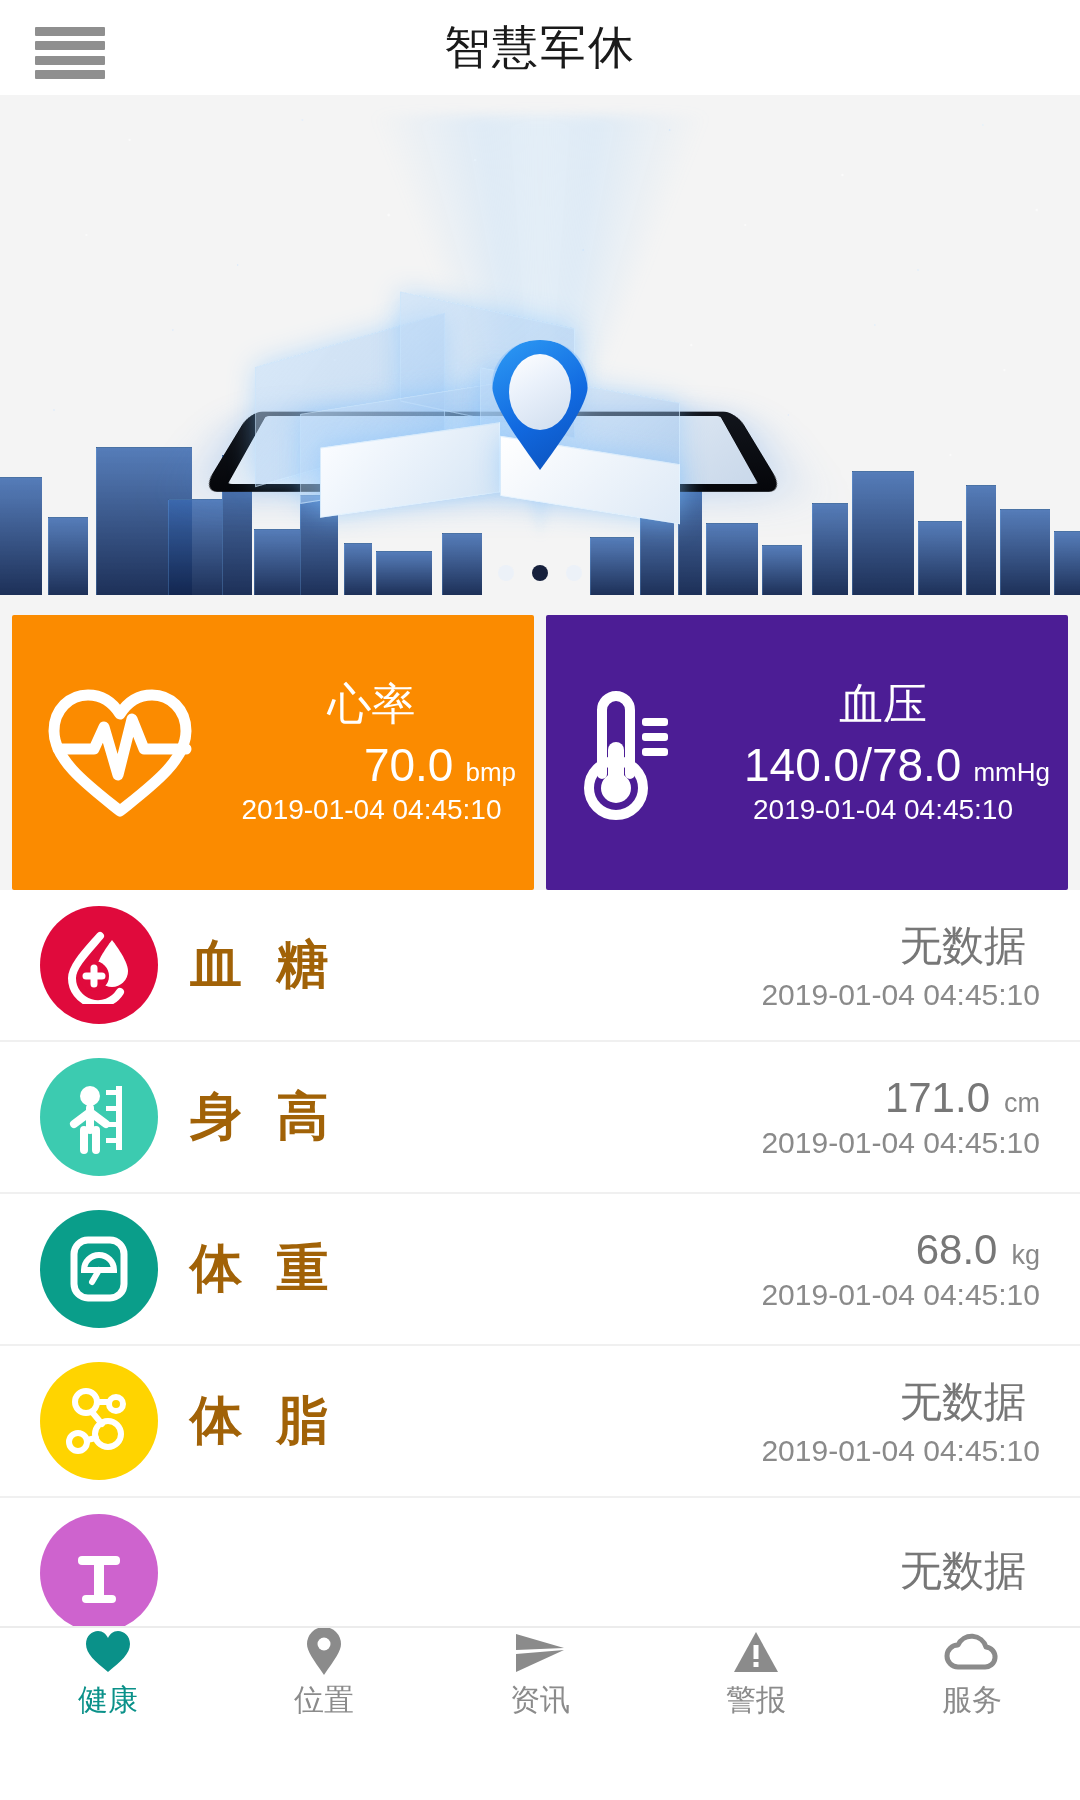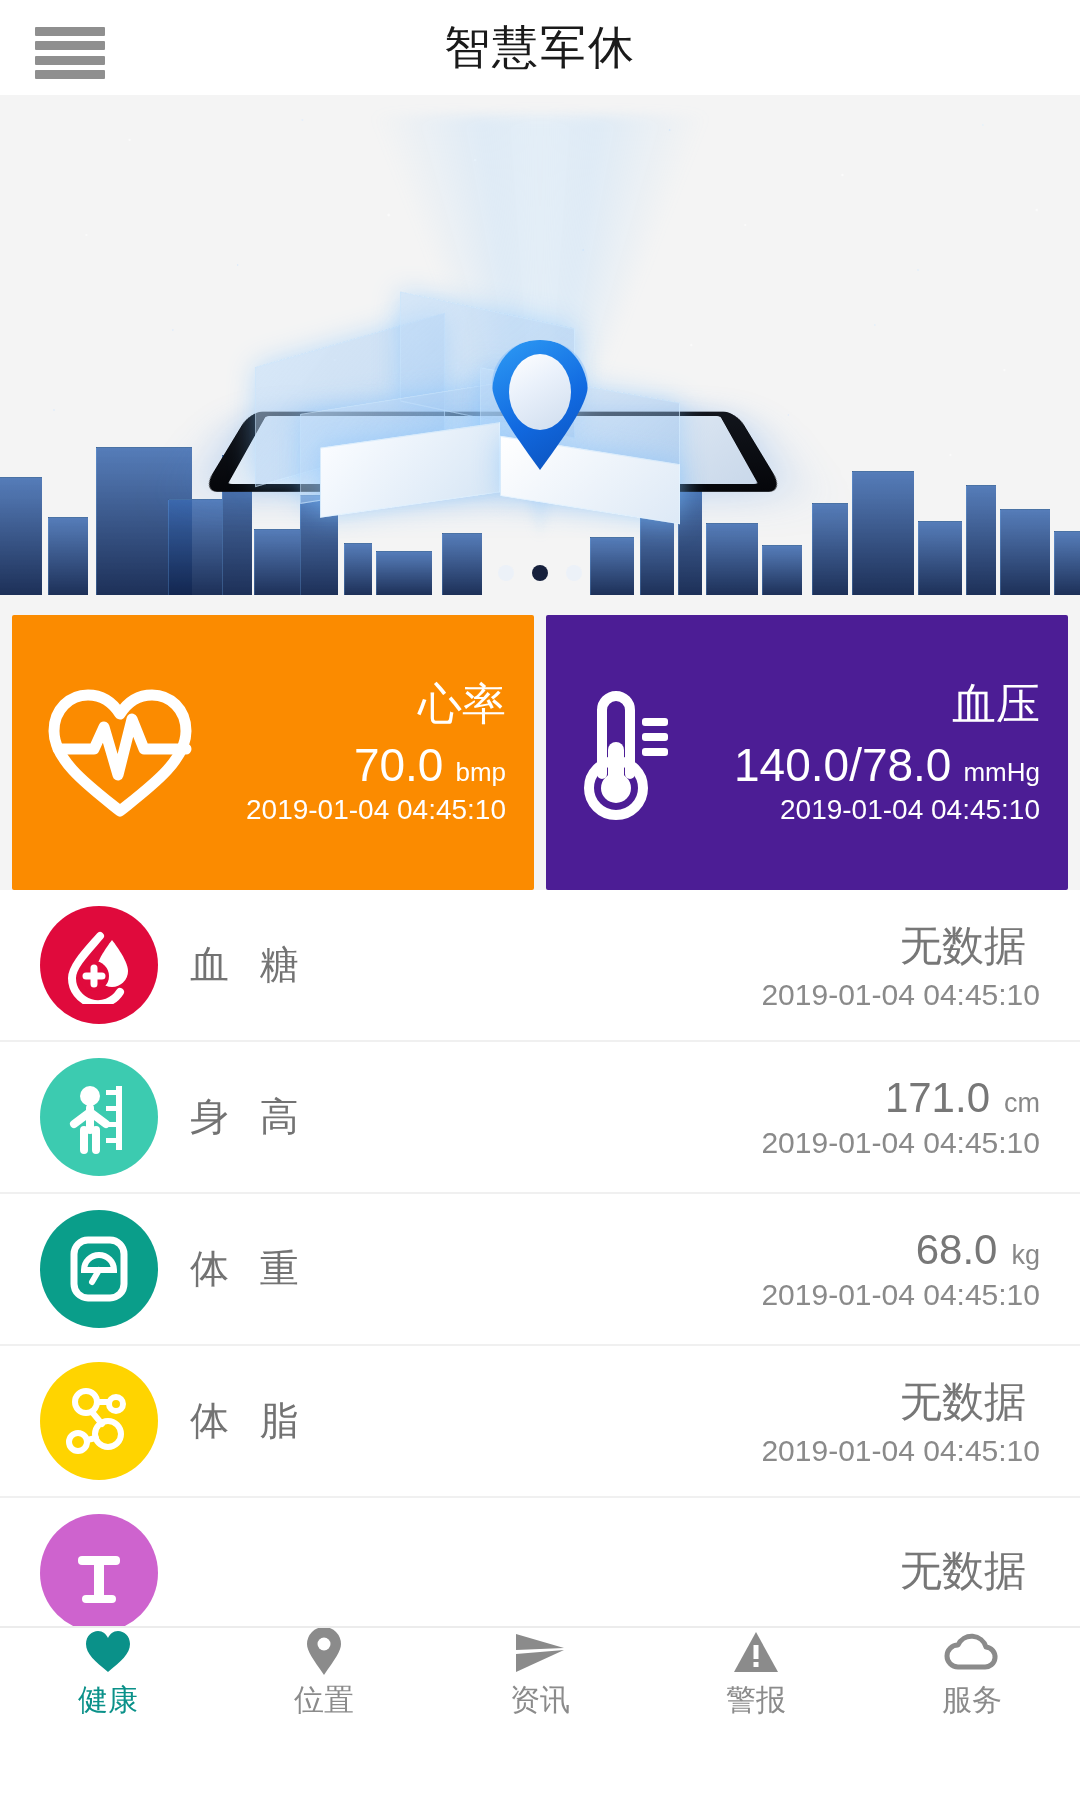--- a/index.html
+++ b/index.html
@@ -136,42 +136,42 @@
     position: absolute; left: 0; top: 615px; width: 1080px; height: 275px;
     display: flex; gap: 12px; padding: 0 12px;
   }
   .metric-card {
     flex: 1; position: relative; border-radius: 2px;
     display: flex; align-items: center; overflow: hidden;
   }
   .card-hr { background: #fb8b00; }
   .card-bp { background: #4c1d95; }
   .card-icon { width: 215px; flex: none; display: flex; align-items: center; justify-content: center; }
-  .card-text { flex: 1; padding-right: 28px; color: #fff; text-align: right; }
+  .card-text { flex: 1; padding-right: 18px; color: #fff; text-align: center; }
   .card-title { font-size: 44px; line-height: 1.15; margin-bottom: 8px; }
   .card-value-row { display: flex; align-items: baseline; justify-content: flex-end; gap: 12px; }
   .card-value { font-size: 46px; font-weight: 400; }
   .card-unit { font-size: 26px; }
   .card-time { font-size: 28px; margin-top: 2px; white-space: nowrap; }
   .bp-text .card-value { font-size: 46px; }
 
   
   .health-list {
     position: absolute; left: 0; top: 890px; width: 1080px; bottom: 110px;
     background: #ffffff; overflow: hidden;
   }
   .health-row {
     position: relative; height: 152px; display: flex; align-items: center;
     border-bottom: 2px solid #f0f0f0; padding: 0 40px; cursor: pointer;
   }
   .row-icon {
     width: 118px; height: 118px; border-radius: 50%; flex: none;
     display: flex; align-items: center; justify-content: center; margin-right: 32px;
   }
-  .row-label { font-size: 39px; color: #737373; letter-spacing: 10px; flex: 1; }
+  .row-label { font-size: 52px; color: #a16207; letter-spacing: 10px; flex: 1; font-weight: bold; }
   .row-values { text-align: right; margin-left: 7px; }
   .row-value-line { display: flex; align-items: baseline; justify-content: flex-end; gap: 14px; }
   .row-value { font-size: 42px; color: #777777; }
   .row-unit { font-size: 27px; color: #888888; }
   .row-time { font-size: 30px; color: #8a8a8a; margin-top: 4px; white-space: nowrap; }
 
   
   .bottom-nav {
     position: absolute; left: 0; bottom: 0; width: 1080px; height: 110px;
     background: #ffffff; border-top: 2px solid #ececec;

